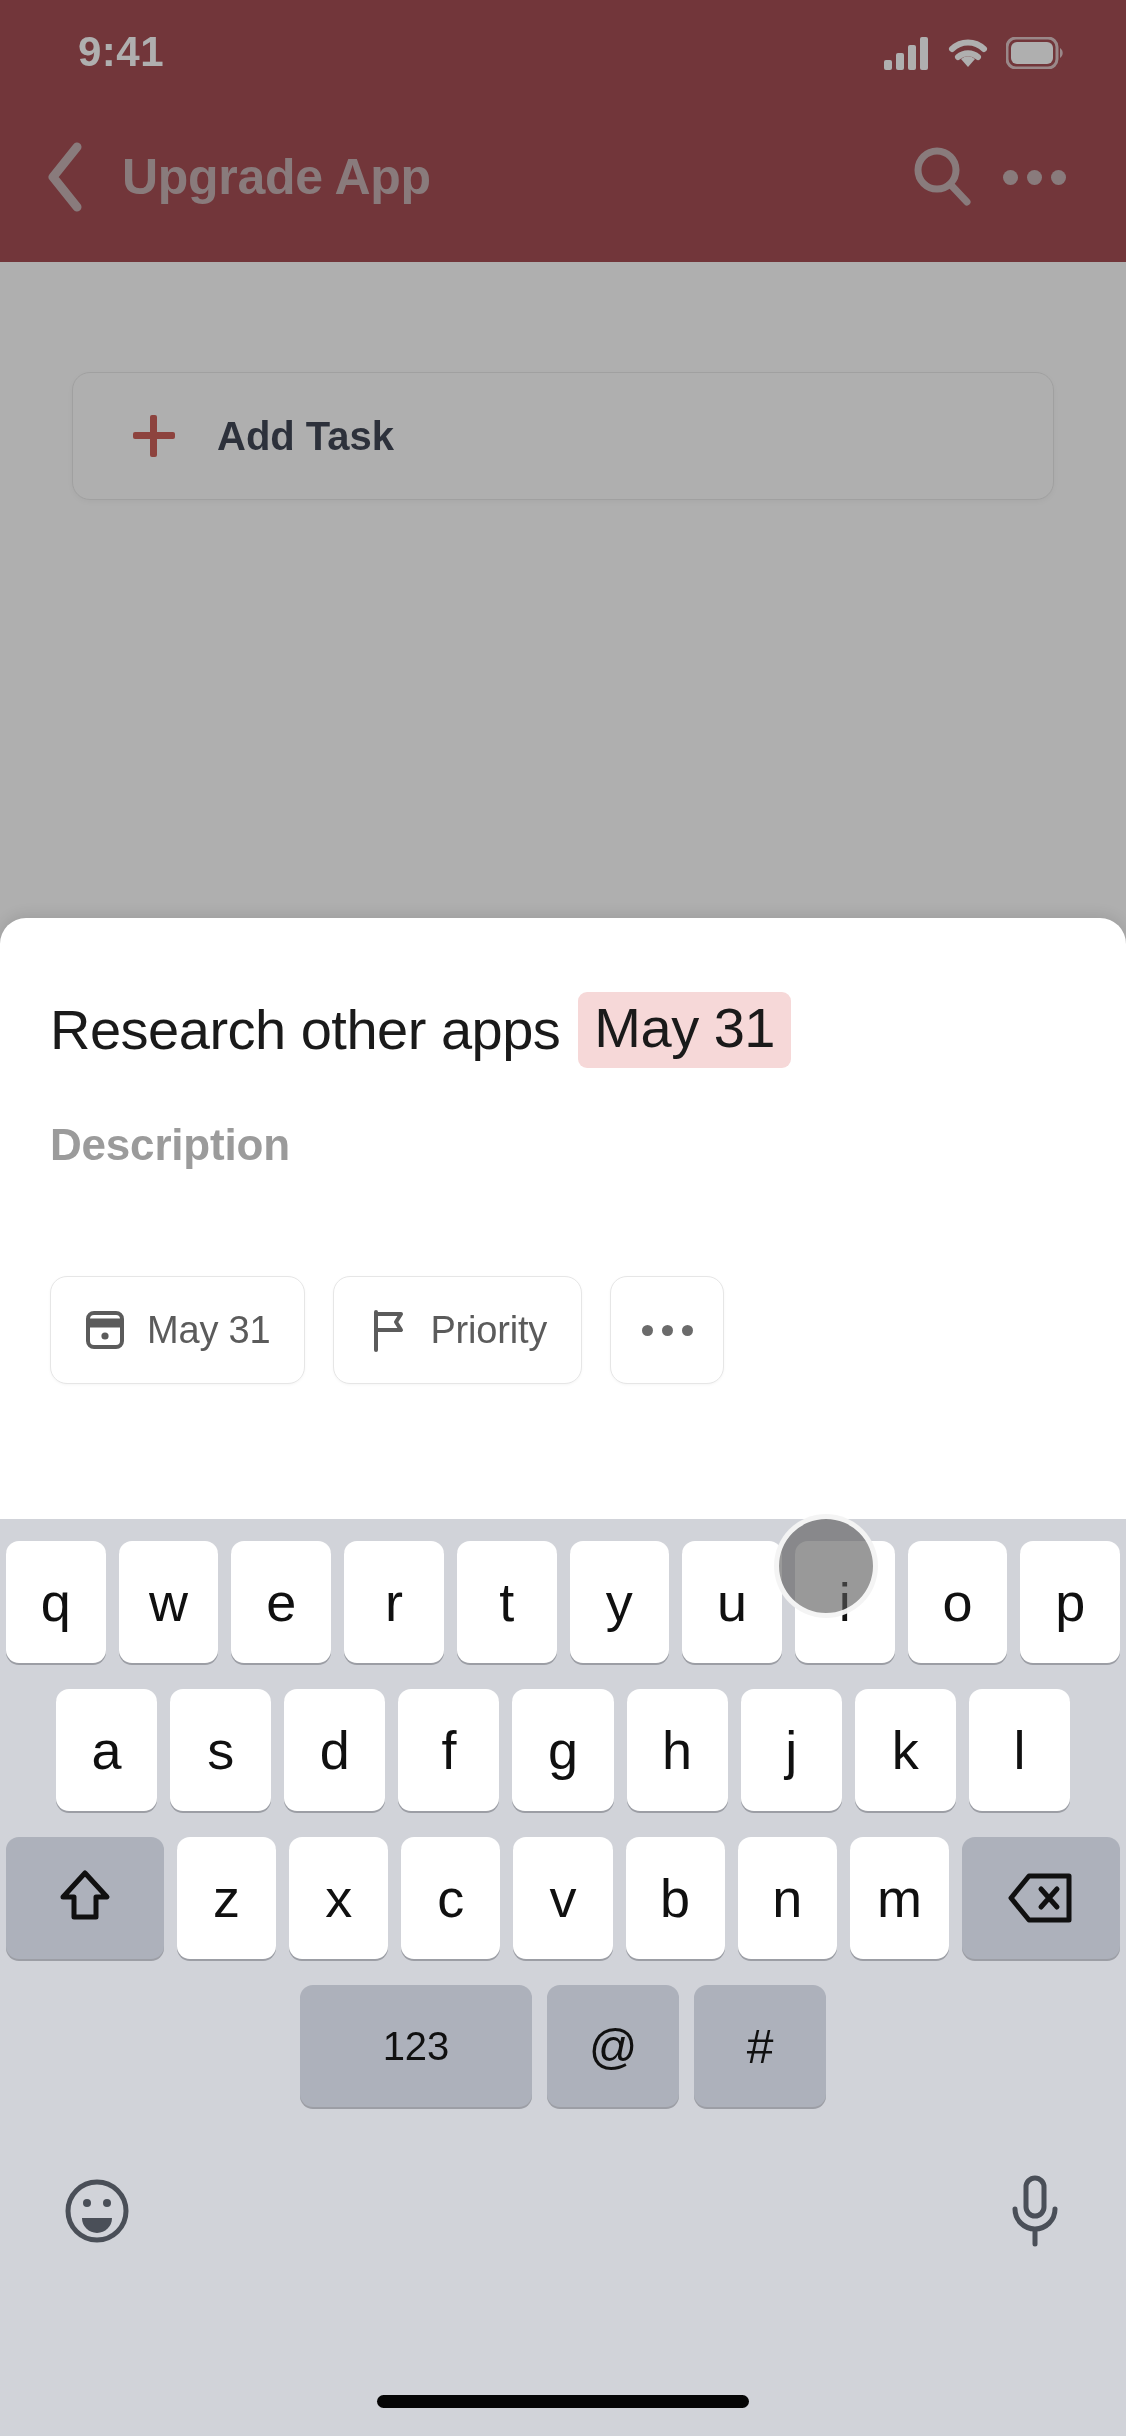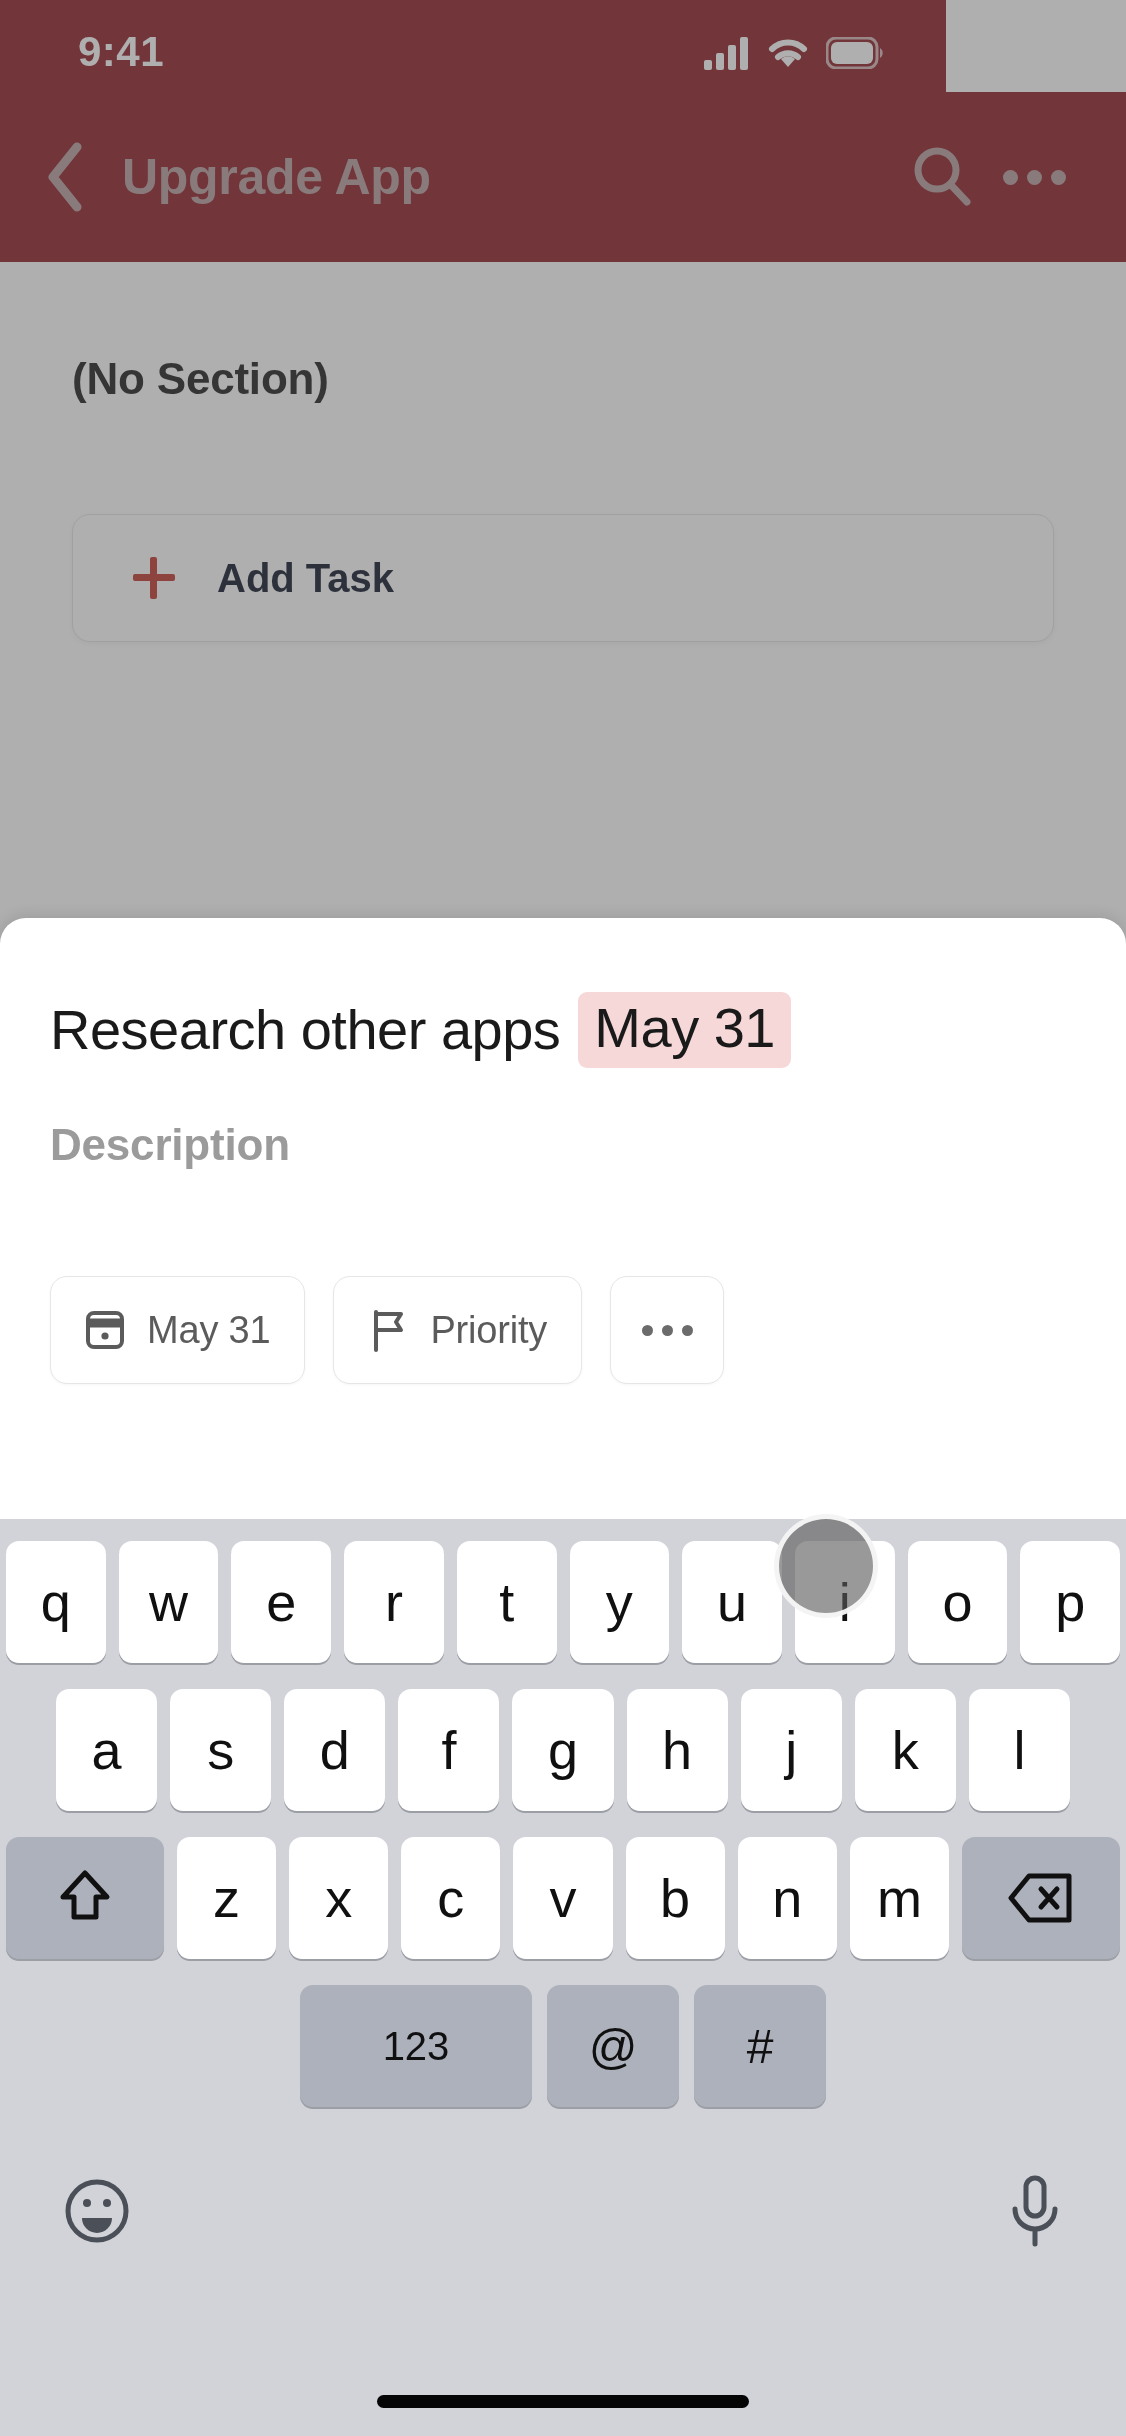--- a/index.html
+++ b/index.html
@@ -8,21 +8,21 @@
     font-family: "Liberation Sans", sans-serif;
     background:#ffffff;
     overflow:hidden;
     position:relative;
   }
 
   
   .app-layer { position:absolute; inset:0; background:#ffffff; }
 
   .status-bar {
-    position:absolute; top:0; left:0; width:946px; height:92px;
+    position:absolute; top:0; left:0; width:1126px; height:92px;
     background:#8f2028;
     display:flex; align-items:center; justify-content:space-between;
     padding:0 62px 0 78px;
   }
   .status-time {
     color:#ffffff; font-size:42px; font-weight:600; letter-spacing:0.5px;
     margin-top:12px;
   }
   .status-icons { display:flex; align-items:center; gap:16px; margin-top:14px; }
 
@@ -191,21 +191,20 @@
     <div class="nav-action">
       <div class="nav-dots">
         <i></i>
           <i></i>
           <i></i>
       </div>
     </div>
   </div>
 
   <div class="content">
-    <div class="section-title">(No Section)</div>
     <div class="add-task-card">
       <span class="plus-icon"></span>
       <span class="add-task-label">Add Task</span>
     </div>
   </div>
 </div>
 
 <div class="scrim"></div>
 
 <div class="sheet">

